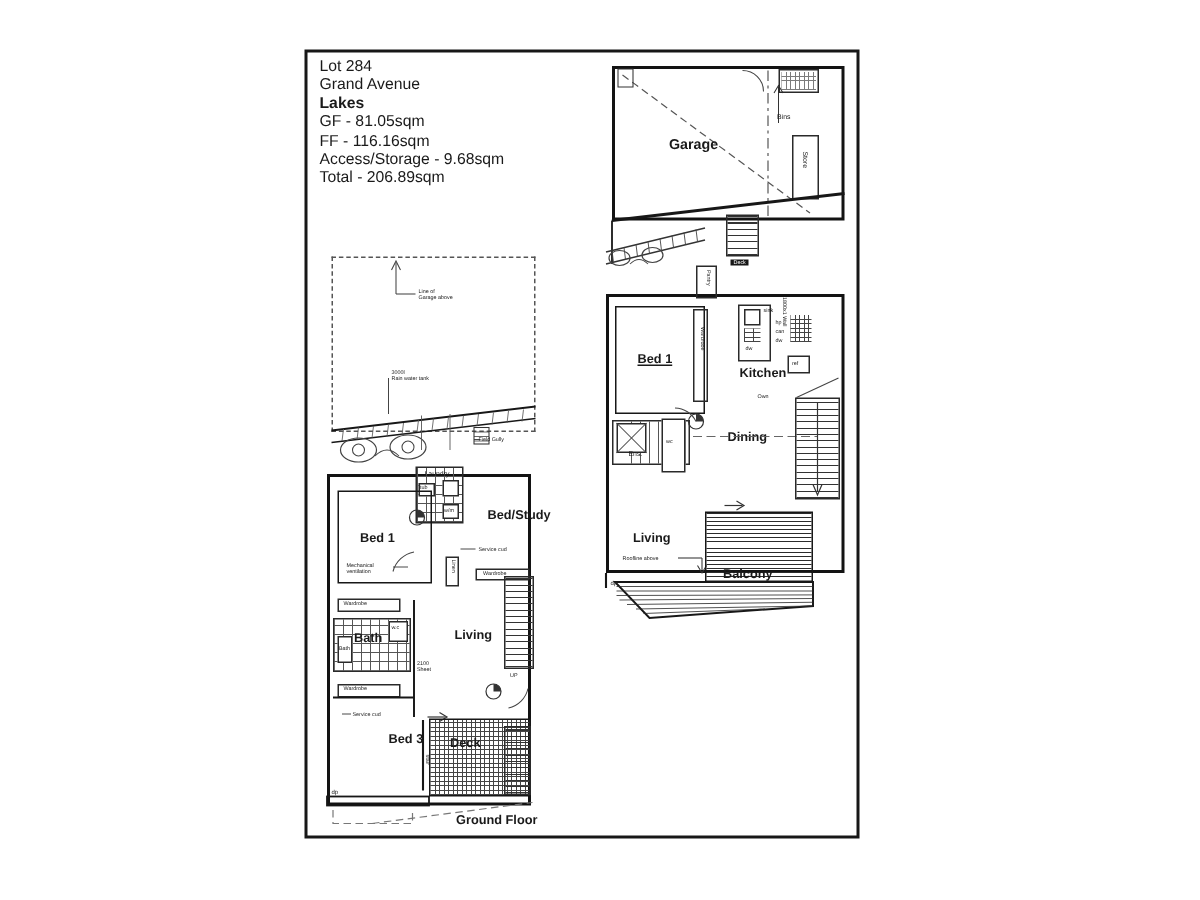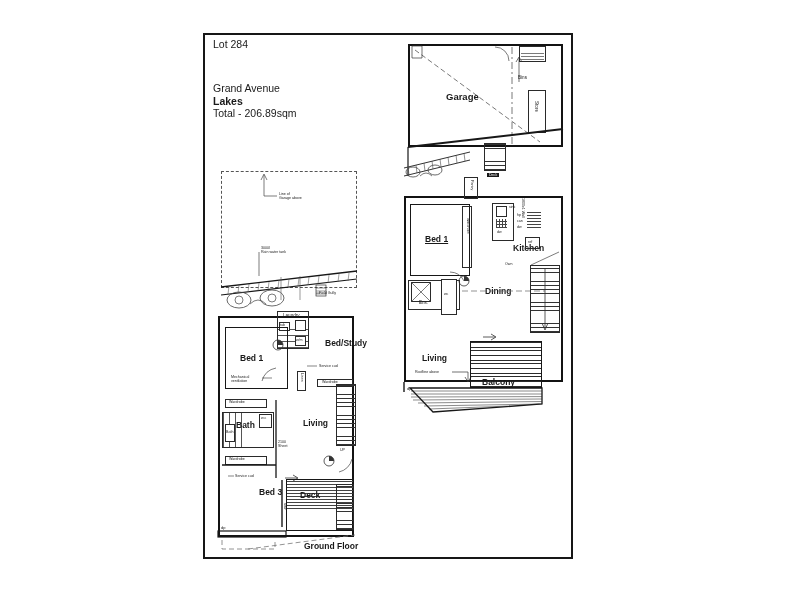--- a/index.html
+++ b/index.html
@@ -36,22 +36,25 @@
 </style>
 </head>
 <body>
 
 <div id="sheet">
 
   <div id="frame"></div>
 
   <div style="position:absolute;left:213px;top:38px;width:160px;">
     <div class="lbl t-title" style="position:relative;">Lot 284</div>
-    <div class="lbl t-title" style="position:relative;margin-top:32px;">Grand Avenue</div>
+    <div class="lbl t-title" style="position:relative;">Grand Avenue</div>
     <div class="lbl t-title" style="position:relative;font-weight:bold;">Lakes</div>
+    <div class="lbl t-title" style="position:relative;">GF - 81.05sqm</div>
+    <div class="lbl t-title" style="position:relative;">FF - 116.16sqm</div>
+    <div class="lbl t-title" style="position:relative;">Access/Storage - 9.68sqm</div>
     <div class="lbl t-title" style="position:relative;">Total - 206.89sqm</div>
   </div>
 
   <div class="wallthick" style="left:408px;top:44px;width:155px;height:103px;"></div>
   <svg class="ov" width="800" height="600">
     <line x1="415" y1="50" x2="540" y2="142" stroke="#555" stroke-width="0.8" stroke-dasharray="5,3"></line>
     <line x1="512" y1="47" x2="512" y2="147" stroke="#555" stroke-width="0.8" stroke-dasharray="7,3,2,3"></line>
     <path d="M412,46 l10,0 l0,12 l-10,0 z" fill="none" stroke="#333" stroke-width="0.7"></path>
     <path d="M495,47 a14,14 0 0 1 14,14" fill="none" stroke="#444" stroke-width="0.7"></path>
     <line x1="519" y1="82" x2="519" y2="58" stroke="#333" stroke-width="0.7"></line>
@@ -94,21 +97,21 @@
   <div class="lbl t-tiny vert" style="left:470px;top:218px;transform:rotate(90deg);">Wardrobe</div>
 
   <div class="wallthin" style="left:464px;top:177px;width:14px;height:22px;"></div>
   <div class="lbl t-tiny vert" style="left:474px;top:180px;transform:rotate(90deg);">Pantry</div>
 
   <div class="wallthin" style="left:492px;top:203px;width:22px;height:38px;"></div>
   <div class="wallthin" style="left:496px;top:206px;width:11px;height:11px;"></div>
   <div class="lbl t-tiny" style="left:509px;top:205px;">sink</div>
   <div class="gridh" style="position:absolute;left:496px;top:219px;width:11px;height:9px;"></div>
   <div class="lbl t-tiny" style="left:497px;top:230px;">dw</div>
-  <div class="lbl t-room" style="left:493px;top:243px;margin-left:20px;">Kitchen</div>
+  <div class="lbl t-room" style="left:493px;top:243px;">Kitchen</div>
   <div class="lbl t-tiny" style="left:517px;top:213px;">hp</div>
   <div class="lbl t-tiny" style="left:517px;top:219px;">can</div>
   <div class="lbl t-tiny" style="left:517px;top:225px;">dw</div>
   <div class="gridh" style="position:absolute;left:527px;top:210px;width:14px;height:18px;"></div>
   <div class="wallthin" style="left:525px;top:237px;width:15px;height:12px;"></div>
   <div class="lbl t-tiny" style="left:528px;top:240px;">ref</div>
   <div class="lbl t-tiny" style="left:505px;top:262px;">Own</div>
   <div class="lbl t-tiny vert" style="left:525px;top:198px;transform:rotate(90deg);">1800x1 Wall</div>
 
   <div class="wallthin tileh" style="left:408px;top:280px;width:52px;height:30px;"></div>

